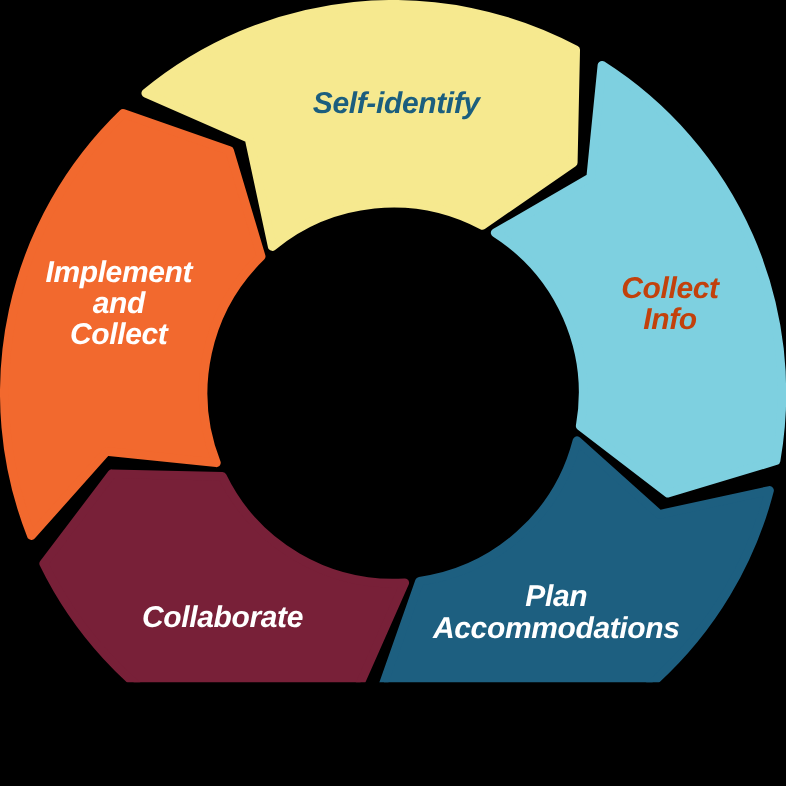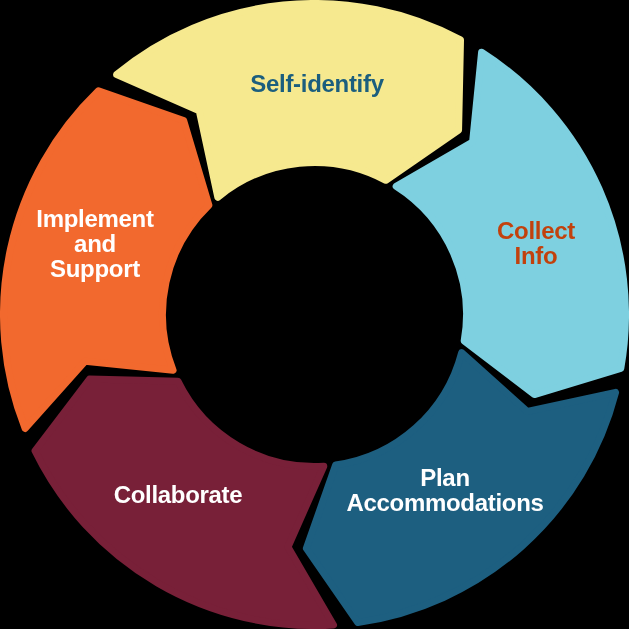--- a/index.html
+++ b/index.html
@@ -3,24 +3,25 @@
 <meta charset="utf-8">
 <style>
   html, body {
     margin: 0;
     padding: 0;
     background: #000000;
   }
   .stage {
     position: relative;
     width: 629px;
-    height: 629px;
+    height: 546px;
     background: #000000;
     overflow: hidden;
     font-family: "Liberation Sans", "DejaVu Sans", sans-serif;
+    font-style: italic;
   }
   .cycle-svg {
     position: absolute;
     left: 0;
     top: 0;
     width: 629px;
     height: 629px;
     display: block;
   }
   .seg-label {
@@ -48,14 +49,14 @@
     </svg>
 
   <div class="seg-label" style="left: 317px; top: 83px; color: rgb(27, 94, 126);">Self-identify</div>
   <div class="seg-label" style="left: 536px; top: 243px; color: #c2410c;">Collect
 Info</div>
   <div class="seg-label" style="left: 445px; top: 490px; color: rgb(255, 255, 255);">Plan
 Accommodations</div>
   <div class="seg-label" style="left: 178px; top: 494px; color: rgb(255, 255, 255); text-align: right;">Collaborate</div>
   <div class="seg-label" style="left: 95px; top: 243px; color: rgb(255, 255, 255);">Implement
 and
-Support</div>
+Collect</div>
 </div>
 
 </body></html>

